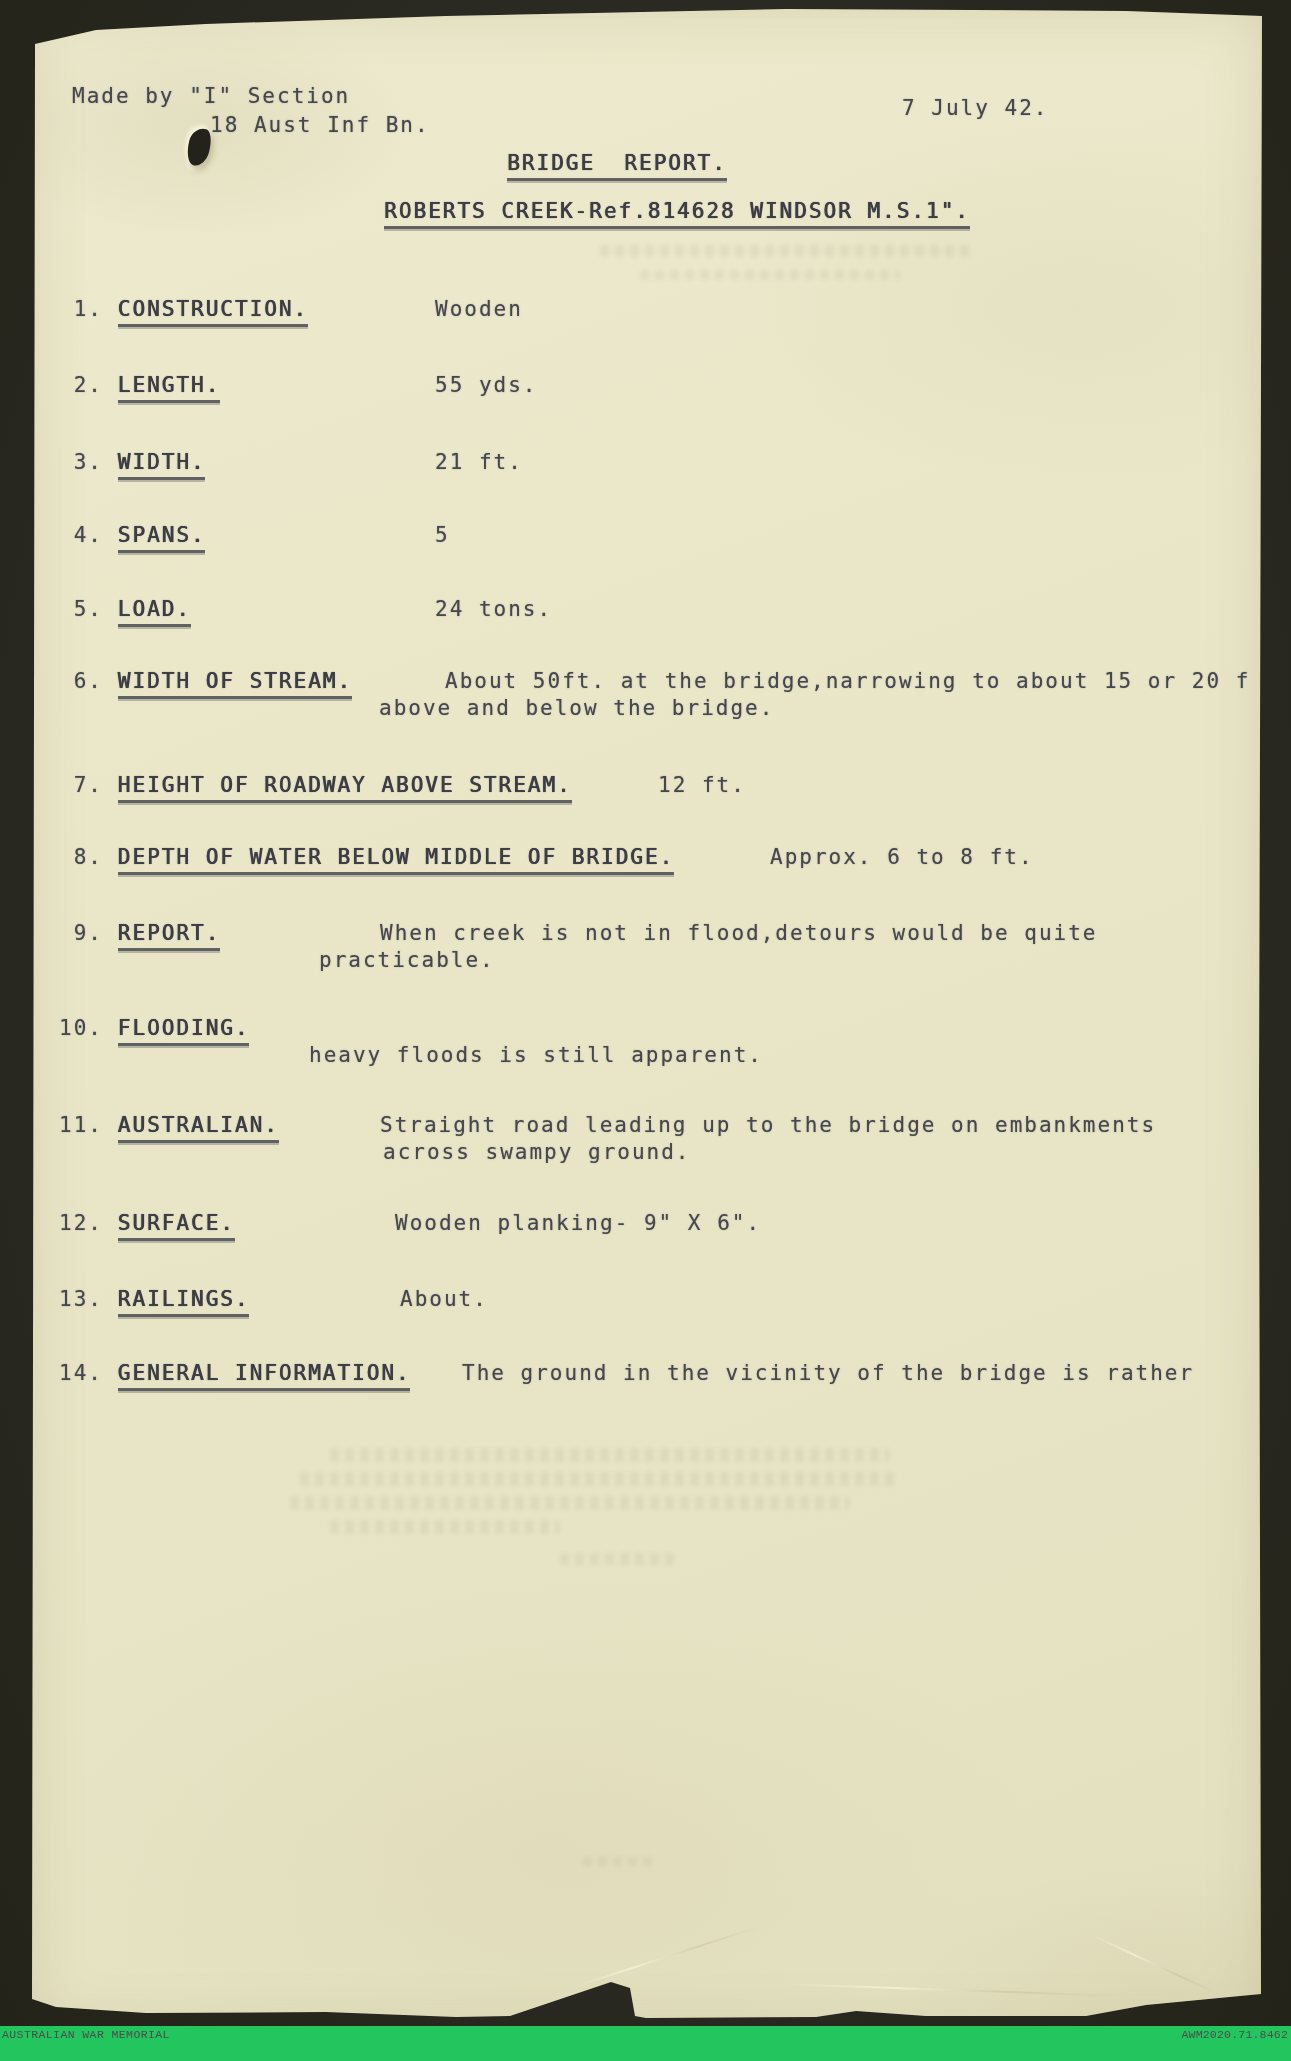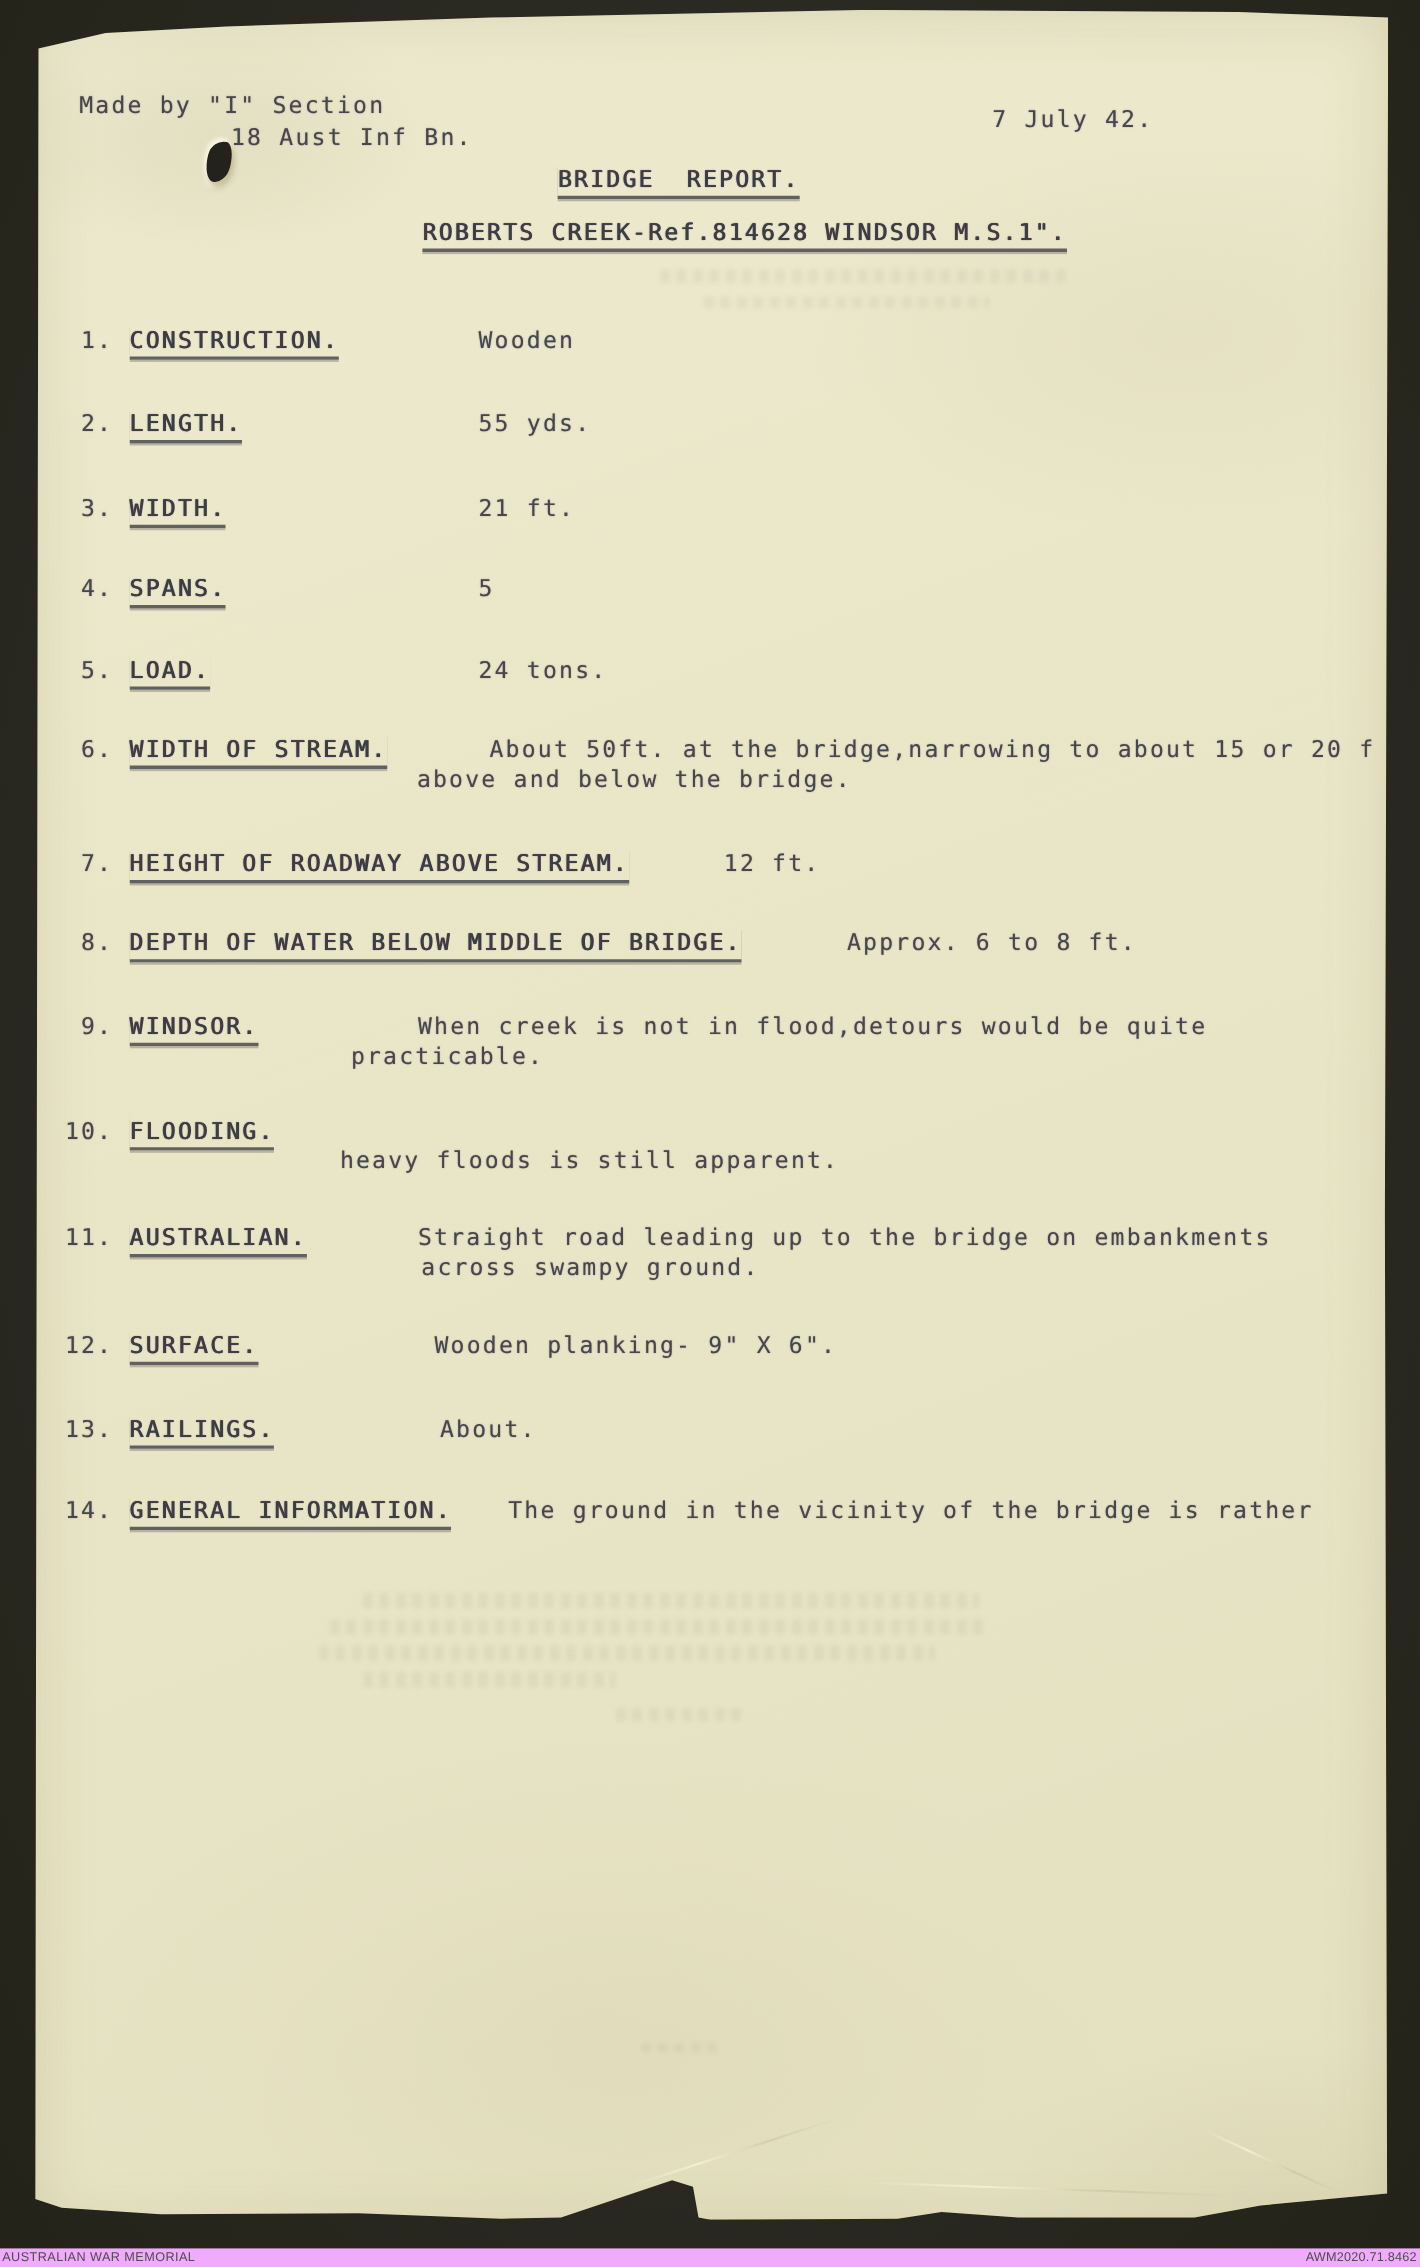--- a/index.html
+++ b/index.html
@@ -41,22 +41,22 @@
     filter:blur(2.2px);opacity:.13;pointer-events:none;
   }
   .hole{
     position:absolute;left:162px;top:124px;width:22px;height:38px;
     background:#23221b;border-radius:62% 38% 55% 45%/40% 55% 45% 60%;
     transform:rotate(14deg);
     box-shadow:-3px -3px 4px rgba(250,246,226,.95), 3px 4px 6px rgba(140,128,82,.45), -1px 6px 3px rgba(248,244,222,.8);
   }
   .crease{position:absolute;background:linear-gradient(90deg,rgba(255,252,235,.0),rgba(255,252,235,.55),rgba(170,158,110,.25),rgba(255,252,235,0));pointer-events:none;}
   .footer-bar{
-    position:absolute;left:0;bottom:0;width:1291px;height:17px;background:#f0abfc;
-    font-family:Liberation Sans, sans-serif;font-size:11.5px;color:#4d4d4d;
+    position:absolute;left:0;bottom:0;width:1291px;height:35px;background:#22c55e;
+    font-family:Liberation Mono, monospace;font-size:11.5px;color:#4d4d4d;
   }
   .footer-bar .left{position:absolute;left:2px;top:2px;letter-spacing:.4px;}
   .footer-bar .right{position:absolute;right:3px;top:2px;letter-spacing:.2px;}
 </style>
 </head>
 <body>
 
 <div class="paper">
   <div class="ink">
 
@@ -85,21 +85,21 @@
     <div class="tline" style="left:33px;top:664px"><span> 6.</span> <span class="u">WIDTH OF STREAM.</span></div>
     <div class="val" style="left:419px;top:664px">About 50ft. at the bridge,narrowing to about 15 or 20 f</div>
     <div class="val" style="left:353px;top:691px">above and below the bridge.</div>
 
     <div class="tline" style="left:33px;top:768px"><span> 7.</span> <span class="u">HEIGHT OF ROADWAY ABOVE STREAM.</span></div>
     <div class="val" style="left:632px;top:768px">12 ft.</div>
 
     <div class="tline" style="left:33px;top:840px"><span> 8.</span> <span class="u">DEPTH OF WATER BELOW MIDDLE OF BRIDGE.</span></div>
     <div class="val" style="left:744px;top:840px">Approx. 6 to 8 ft.</div>
 
-    <div class="tline" style="left:33px;top:916px"><span> 9.</span> <span class="u">WINDSOR.</span></div>
+    <div class="tline" style="left:33px;top:916px"><span> 9.</span> <span class="u">REPORT.</span></div>
     <div class="val" style="left:354px;top:916px">When creek is not in flood,detours would be quite</div>
     <div class="val" style="left:293px;top:943px">practicable.</div>
 
     <div class="tline" style="left:33px;top:1011px"><span>10.</span> <span class="u">FLOODING.</span></div>
     <div class="val" style="left:283px;top:1038px">heavy floods is still apparent.</div>
 
     <div class="tline" style="left:33px;top:1108px"><span>11.</span> <span class="u">AUSTRALIAN.</span></div>
     <div class="val" style="left:354px;top:1108px">Straight road leading up to the bridge on embankments</div>
     <div class="val" style="left:357px;top:1135px">across swampy ground.</div>
 

